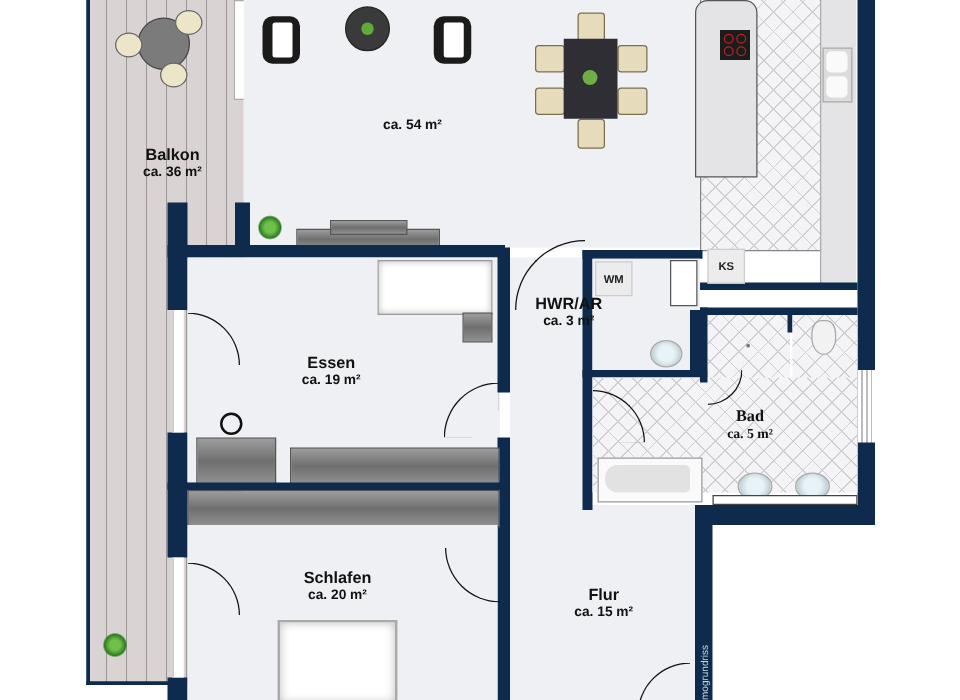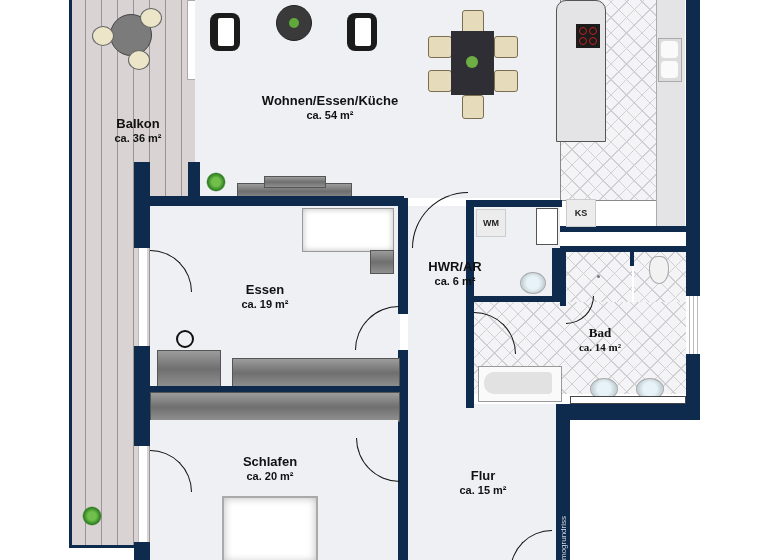--- a/index.html
+++ b/index.html
@@ -73,21 +73,20 @@
 <div class="chair-beige" style="left:494px;top:70px;width:22px;height:20px;"></div>
 <div class="abs" style="left:451px;top:31px;width:43px;height:64px;background:#2e2e34;">
   <div class="abs" style="left:15px;top:25px;width:12px;height:12px;border-radius:50%;background:#6fae45;"></div>
 </div>
 
 <div class="plant" style="left:206px;top:172px;"></div>
 <div class="furn-grey" style="left:237px;top:183px;width:113px;height:15px;"></div>
 <div class="furn-grey" style="left:264px;top:176px;width:60px;height:10px;"></div>
 
 <div class="label" style="left:235px;top:94px;width:190px;">
-  <span class="name">Wohnen/Essen/Küche</span>
   <span class="area">ca. 54 m²</span>
 </div>
 
 <div class="wall" style="left:686px;top:0;width:14px;height:420px;"></div>
 <div class="abs" style="left:686px;top:296px;width:14px;height:58px;background:repeating-linear-gradient(90deg,#fff 0 3px,#bbb 3px 4px);"></div>
 <div class="wall" style="left:556px;top:404px;width:144px;height:16px;"></div>
 <div class="wall" style="left:556px;top:404px;width:14px;height:156px;"></div>
 <div class="wall" style="left:134px;top:162px;width:16px;height:86px;"></div>
 <div class="wall" style="left:134px;top:196px;width:270px;height:10px;"></div>
 <div class="wall" style="left:188px;top:162px;width:12px;height:40px;"></div>
@@ -136,23 +135,23 @@
 <div class="wall" style="left:466px;top:200px;width:8px;height:208px;"></div>
 <div class="wall" style="left:466px;top:200px;width:96px;height:7px;"></div>
 <div class="floor" style="left:474px;top:207px;width:86px;height:90px;"></div>
 <div class="app-box" style="left:476px;top:209px;width:28px;height:26px;">WM</div>
 <div class="abs" style="left:536px;top:208px;width:20px;height:35px;background:#fff;border:1px solid #555;"></div>
 <div class="sink" style="left:520px;top:272px;width:24px;height:20px;"></div>
 <div class="wall" style="left:552px;top:248px;width:8px;height:50px;"></div>
 <div class="wall" style="left:466px;top:296px;width:100px;height:6px;"></div>
 <div class="door" style="left:412px;top:192px;width:56px;height:56px;border-left:none;border-bottom:none;border-radius:0 56px 0 0;transform:scaleX(-1);"></div>
 
-<div class="label" style="left:410px;top:260px;width:90px;">
+<div class="label" style="left:410px;top:236px;width:90px;">
   <span class="name">HWR/AR</span>
-  <span class="area">ca. 6 m²</span>
+  <span class="area">ca. 3 m²</span>
 </div>
 
 <div class="wall" style="left:560px;top:226px;width:126px;height:6px;"></div>
 <div class="app-box" style="left:566px;top:199px;width:28px;height:26px;">KS</div>
 <div class="abs" style="left:562px;top:232px;width:122px;height:14px;background:#fff;"></div>
 
 <div class="wall" style="left:560px;top:246px;width:126px;height:6px;"></div>
 <div class="tile" style="left:474px;top:302px;width:212px;height:92px;"></div>
 <div class="tile" style="left:566px;top:252px;width:66px;height:50px;"></div>
 <div class="wall" style="left:560px;top:246px;width:6px;height:60px;"></div>
@@ -164,14 +163,14 @@
 <div class="door" style="left:474px;top:312px;width:42px;height:42px;border-left:none;border-bottom:none;border-radius:0 42px 0 0;"></div>
 <div class="abs" style="left:478px;top:366px;width:82px;height:34px;background:#fafafa;border:1px solid #999;">
   <div class="abs" style="left:5px;top:5px;width:68px;height:22px;background:#e2e2e2;border-radius:10px 4px 4px 10px;"></div>
 </div>
 <div class="sink" style="left:590px;top:378px;width:26px;height:20px;"></div>
 <div class="sink" style="left:636px;top:378px;width:26px;height:20px;"></div>
 <div class="abs" style="left:570px;top:396px;width:114px;height:6px;background:#fff;border:1px solid #444;"></div>
 
 <div class="label" style="left:555px;top:326px;width:90px;font-family:Liberation Serif, serif;">
   <span class="name">Bad</span>
-  <span class="area">ca. 14 m²</span>
+  <span class="area">ca. 5 m²</span>
 </div>
 
 </body></html>

